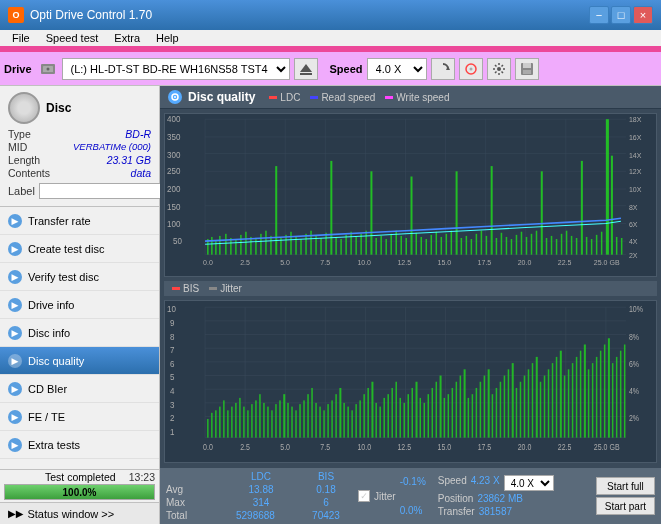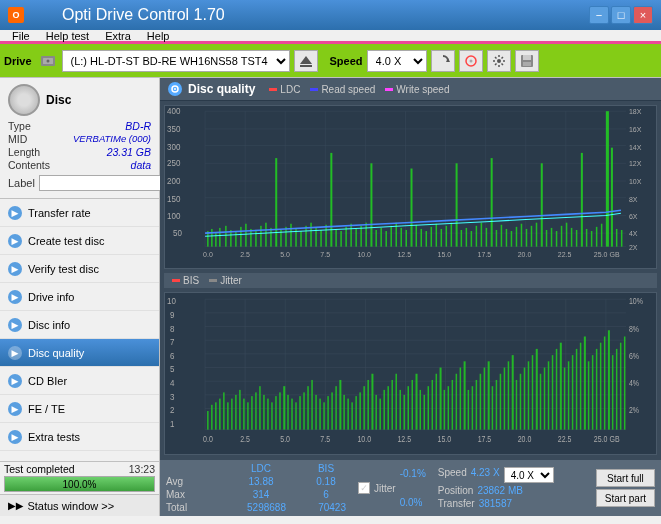--- a/index.html
+++ b/index.html
@@ -25,55 +25,54 @@
       width: 16px; height: 16px;
       background: #ff6600;
       border-radius: 2px;
       margin-right: 6px;
       font-size: 9px;
       display: flex; align-items: center; justify-content: center;
       color: white; font-weight: bold;
     }
     .title-bar-text {
       flex: 1;
-      font-size: 16px;
-      margin-left: 32px;
+      font-size: 12px;
     }
     .title-bar-buttons {
       display: flex; gap: 2px;
     }
     .title-btn {
       width: 20px; height: 18px;
       background: #5a9fe0;
       border: 1px solid #3a7fc0;
       color: white;
       font-size: 11px;
       cursor: pointer;
       display: flex; align-items: center; justify-content: center;
       border-radius: 2px;
     }
     .title-btn.close { background: #e05a5a; }
     
     .menu-bar {
       background: #f0f0f0;
-      height: 14px;
+      height: 22px;
       display: flex;
       align-items: center;
       padding: 0 4px;
-      border-bottom: 3px solid #ec4899;
+      border-bottom: 6px solid #ec4899;
     }
     .menu-item {
       padding: 2px 8px;
       cursor: pointer;
       font-size: 11px;
       border-radius: 2px;
     }
     
     .toolbar {
-      background: #84cc16;
+      background: #f0abfc;
       height: 34px;
       display: flex;
       align-items: center;
       padding: 0 4px;
       border-bottom: 1px solid #c0c0c0;
       gap: 4px;
     }
     .toolbar-label {
       font-size: 11px;
       font-weight: bold;
@@ -235,26 +234,28 @@
     .progress-bar-fill {
       height: 100%;
       background: linear-gradient(to bottom, #6dd06d, #3da03d);
     }
     .progress-text {
       position: absolute;
       top: 0; left: 0; right: 0; bottom: 0;
       display: flex; align-items: center; justify-content: center;
       font-size: 10px;
       color: #000;
+      font-weight: bold;
     }
     .status-text-row {
       display: flex;
       align-items: center;
       padding: 1px 4px;
       gap: 0;
+      margin-left: 41px;
     }
     .status-msg { font-size: 10.5px; flex: 1; }
     .status-time { font-size: 10.5px; color: #333; }
     
     .content-area {
       flex: 1;
       display: flex;
       flex-direction: column;
       background: #3a4a5a;
       overflow: hidden;
@@ -369,21 +370,21 @@
   <span class="title-bar-text">Opti Drive Control 1.70</span>
   <div class="title-bar-buttons">
     <div class="title-btn">−</div>
     <div class="title-btn">□</div>
     <div class="title-btn close">×</div>
   </div>
 </div>
 
 <div class="menu-bar">
   <div class="menu-item">File</div>
-  <div class="menu-item">Help test</div>
+  <div class="menu-item">Speed test</div>
   <div class="menu-item">Extra</div>
   <div class="menu-item">Help</div>
 </div>
 
 <div class="toolbar">
   <span class="toolbar-label">Drive</span>
   <div style="width:16px;height:16px;margin-right:2px;">
     <svg viewBox="0 0 16 16">
         <rect x="1" y="3" width="14" height="10" rx="1" fill="#888"></rect>
         <rect x="3" y="5" width="10" height="6" rx="0.5" fill="#aaa"></rect>
@@ -881,22 +882,22 @@
           <span style="width:50px;color:#5af;text-align:center;">13.88</span>
           <span style="width:40px;color:#5af;text-align:center;">0.18</span>
         </div>
         <div style="display:flex;gap:20px;">
           <span style="width:50px;">Max</span>
           <span style="width:50px;color:#5af;text-align:center;">314</span>
           <span style="width:40px;color:#5af;text-align:center;">6</span>
         </div>
         <div style="display:flex;gap:20px;">
           <span style="width:50px;">Total</span>
-          <span style="width:50px;color:#5af;text-align:right;">5298688</span>
-          <span style="width:40px;color:#5af;text-align:right;">70423</span>
+          <span style="width:50px;color:#5af;text-align:left;">5298688</span>
+          <span style="width:40px;color:#5af;text-align:center;">70423</span>
         </div>
       </div>
 
       <div class="jitter-section">
         <div class="checkbox-jitter">✓</div>
         <span>Jitter</span>
         <div style="display:flex;flex-direction:column;gap:18px;">
           <span style="color:#5af;">-0.1%</span>
           <span style="color:#5af;">0.0%</span>
         </div>

